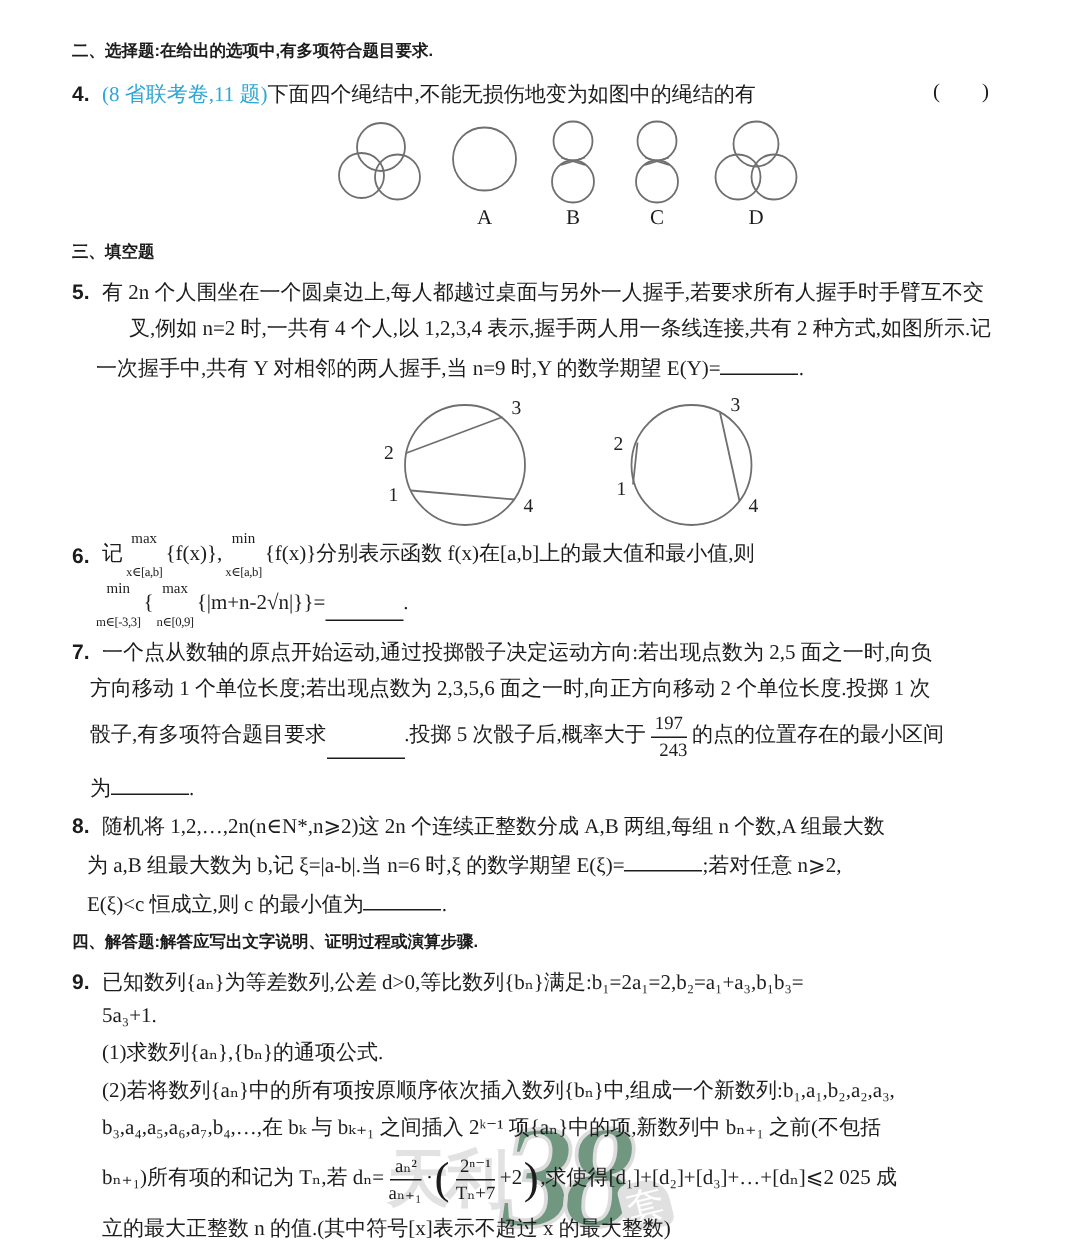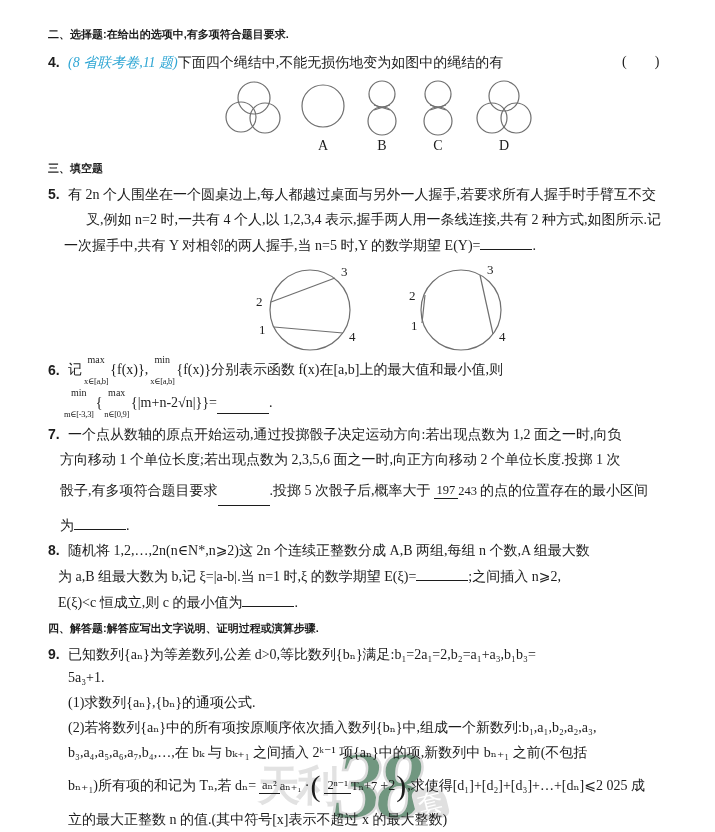--- a/index.html
+++ b/index.html
@@ -4,32 +4,32 @@
 <style>
   html,body{margin:0;padding:0;background:#fff;}
   .page{position:relative;width:715px;height:832px;background:#ffffff;overflow:hidden;
         font-family:"Liberation Serif","DejaVu Serif",serif;color:#1c1c1c;}
   .line{position:absolute;left:48px;white-space:nowrap;height:20px;line-height:20px;
         font-size:14px;z-index:2;}
   .cont{left:68px;}
   .hdr{font-family:"Liberation Sans","DejaVu Sans",sans-serif;font-weight:700;font-size:11px;}
   .qnum{display:inline-block;width:20px;font-family:"Liberation Sans","DejaVu Sans",sans-serif;
         font-weight:700;}
-  .cite{color:#2fa6d4;font-style:italic;}
+  .cite{color:#2fa6d4;}
   .flexline{display:flex;align-items:center;}
   .blank{display:inline-block;width:52px;height:13px;border-bottom:1.2px solid #1c1c1c;
          vertical-align:baseline;}
   .flexline .blank{align-self:flex-end;margin-bottom:4px;}
   
   .lim{display:inline-flex;flex-direction:column;align-items:center;line-height:1;
        vertical-align:-8px;margin:0 2px;}
   .lim .ltop{font-size:10px;}
   .lim .lsub{font-size:8.5px;margin-top:12px;letter-spacing:-0.3px;}
   
-  .frac{display:inline-flex;flex-direction:row;align-items:flex-start;line-height:1.15;
+  .frac{display:inline-flex;flex-direction:column;align-items:flex-end;line-height:1.15;
         font-size:12.5px;margin:0 3px;vertical-align:middle;}
   .frac .num{border-bottom:1px solid #1c1c1c;padding:0 3px 1px;}
   .frac .den{padding-top:1px;}
   .bigp{font-size:30px;font-weight:400;line-height:1;margin:0 1px;}
   .figure{position:absolute;display:flex;z-index:2;}
   .kcell{display:flex;flex-direction:column;align-items:center;}
   .klabel{font-size:14px;height:16px;line-height:16px;margin-top:2px;}
   svg{display:block;}
   .fstroke{fill:none;stroke:#6f6f6f;stroke-width:1.2;}
   .ftext{font-size:13px;fill:#222;font-family:"Liberation Serif",serif;}
@@ -102,21 +102,21 @@
     </div>
   </div>
 
   <div class="line hdr" style="top:158px">三、填空题</div>
 
   <div class="line" style="top:184px">
     <span class="qnum">5.</span><span>有 2n 个人围坐在一个圆桌边上,每人都越过桌面与另外一人握手,若要求所有人握手时手臂互不交</span>
   </div>
   <div class="line cont" style="top:210px;left:86px">叉,例如 n=2 时,一共有 4 个人,以 1,2,3,4 表示,握手两人用一条线连接,共有 2 种方式,如图所示.记</div>
   <div class="line cont" style="top:236px;left:64px">
-    <span>一次握手中,共有 Y 对相邻的两人握手,当 n=5 时,Y 的数学期望 E(Y)=</span><span class="blank"></span><span>.</span>
+    <span>一次握手中,共有 Y 对相邻的两人握手,当 n=9 时,Y 的数学期望 E(Y)=</span><span class="blank"></span><span>.</span>
   </div>
 
   <div class="figure" style="top:262px;left:242px;gap:14px">
     <svg width="140" height="95" viewBox="0 0 140 95">
       <circle class="fstroke" cx="68" cy="48" r="40"></circle>
       <line class="fstroke" x1="29" y1="40" x2="93" y2="16"></line>
       <line class="fstroke" x1="32" y1="65" x2="101" y2="71"></line>
       <text class="ftext" x="14" y="44">2</text>
       <text class="ftext" x="99" y="14">3</text>
       <text class="ftext" x="17" y="72">1</text>
@@ -156,42 +156,42 @@
     <span class="lim">
         <span class="ltop">max</span>
         <span class="lsub">n∈[0,9]</span>
       </span>
     <span>{|m+n-2√n|}}=</span>
     <span class="blank"></span>
     <span>.</span>
   </div>
 
   <div class="line" style="top:424px">
-    <span class="qnum">7.</span><span>一个点从数轴的原点开始运动,通过投掷骰子决定运动方向:若出现点数为 1,2 面之一时,向负</span>
+    <span class="qnum">7.</span><span>一个点从数轴的原点开始运动,通过投掷骰子决定运动方向:若出现点数为 2,5 面之一时,向负</span>
   </div>
   <div class="line cont" style="top:450px;left:60px">方向移动 1 个单位长度;若出现点数为 2,3,5,6 面之一时,向正方向移动 2 个单位长度.投掷 1 次</div>
   <div class="line flexline" style="top:472px;left:60px;height:38px">
     <span>骰子,有多项符合题目要求</span>
     <span class="blank"></span>
     <span>.投掷 5 次骰子后,概率大于</span>
     <span class="frac">
         <span class="num">197</span>
         <span class="den">243</span>
       </span>
     <span>的点的位置存在的最小区间</span>
   </div>
   <div class="line cont" style="top:516px;left:60px">
     <span>为</span><span class="blank"></span><span>.</span>
   </div>
 
   <div class="line" style="top:540px">
     <span class="qnum">8.</span><span>随机将 1,2,…,2n(n∈N*,n⩾2)这 2n 个连续正整数分成 A,B 两组,每组 n 个数,A 组最大数</span>
   </div>
   <div class="line cont" style="top:567px;left:58px">
-    <span>为 a,B 组最大数为 b,记 ξ=|a-b|.当 n=1 时,ξ 的数学期望 E(ξ)=</span><span class="blank"></span><span>;之间插入 n⩾2,</span>
+    <span>为 a,B 组最大数为 b,记 ξ=|a-b|.当 n=6 时,ξ 的数学期望 E(ξ)=</span><span class="blank"></span><span>;若对任意 n⩾2,</span>
   </div>
   <div class="line cont" style="top:593px;left:58px">
     <span>E(ξ)&lt;c 恒成立,则 c 的最小值为</span><span class="blank"></span><span>.</span>
   </div>
 
   <div class="line hdr" style="top:618px">四、解答题:解答应写出文字说明、证明过程或演算步骤.</div>
 
   <div class="line" style="top:644px">
     <span class="qnum">9.</span><span>已知数列{aₙ}为等差数列,公差 d&gt;0,等比数列{bₙ}满足:b₁=2a₁=2,b₂=a₁+a₃,b₁b₃=</span>
   </div>

